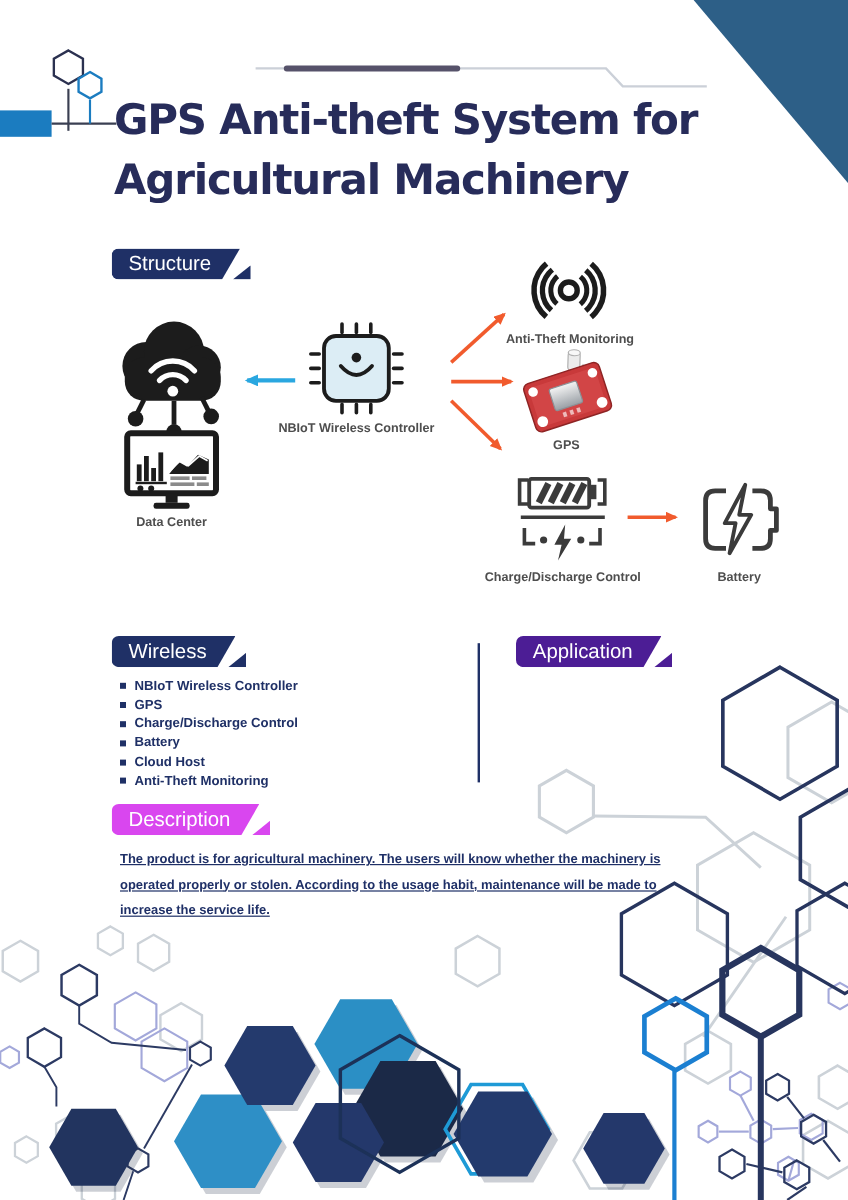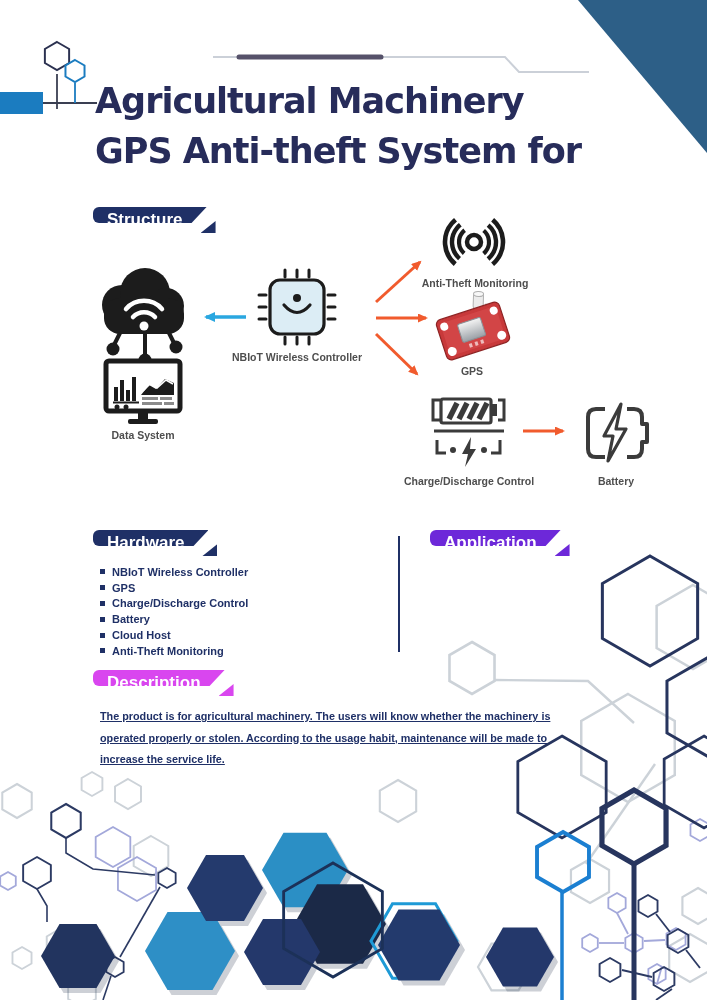--- a/index.html
+++ b/index.html
@@ -3,26 +3,26 @@
 <meta charset="utf-8">
 <style>
   html,body{margin:0;padding:0;background:#888;}
   .page{position:relative;width:707px;height:1000px;background:#ffffff;overflow:hidden;
         font-family:"Liberation Sans",sans-serif;margin:0 auto;}
   .deco{position:absolute;left:0;top:0;z-index:0;}
   .title{position:absolute;left:95px;top:76px;z-index:3;
          font-family:"DejaVu Sans",sans-serif;font-weight:bold;
          font-size:35px;line-height:50px;letter-spacing:-1px;color:#272c5a;}
   .banner{position:absolute;z-index:3;height:26px;}
-  .banner-body{display:inline-block;height:16px;padding:0 24px 0 14px;color:#fff;
-         font-weight:bold;font-size:17px;line-height:26px;border-radius:6px 0 0 6px;
+  .banner-body{display:inline-block;height:26px;padding:0 24px 0 14px;color:#fff;
+         font-weight:normal;font-size:17px;line-height:26px;border-radius:6px 0 0 6px;
          clip-path:polygon(0 0,100% 0,calc(100% - 15px) 100%,0 100%);}
   .banner-tail{position:absolute;right:-9px;bottom:0;width:15px;height:12px;
          clip-path:polygon(0 100%,100% 0,100% 100%);}
-  .navy-bg{background:#1f3066;} .red-bg{background:#6d28d9;} .orange-bg{background:#d946ef;}
+  .navy-bg{background:#1f3066;} .red-bg{background:#4c1d95;} .orange-bg{background:#d946ef;}
   .dlabel{position:absolute;z-index:3;transform:translateX(-50%);white-space:nowrap;
          font-size:10.5px;font-weight:600;color:#4e4e4e;}
   .blist{position:absolute;z-index:3;list-style:none;margin:0;padding:0;font-size:11px;font-weight:bold;}
   .blist li{display:flex;align-items:center;gap:7px;height:15.8px;}
   .blist .sq{width:5px;height:5px;flex:0 0 5px;background:currentColor;}
   .hw{color:#1f3066;} .ap{color:#e8383d;}
   .vdivider{position:absolute;z-index:3;left:398px;top:536px;width:2px;height:116px;background:#1f3066;}
   .desc{position:absolute;z-index:3;left:100px;top:706px;width:456px;
         font-size:10.8px;font-weight:bold;line-height:21.5px;color:#1f3067;text-decoration:underline;}
 </style>
@@ -273,38 +273,38 @@
   <use href="#hxA" transform="translate(340 924) scale(46)" fill="#1b2947"></use>
   <use href="#hxA" transform="translate(282 952) scale(38)" fill="#24386b"></use>
   <use href="#hxA" transform="translate(414 941) scale(43)" fill="none" stroke="#1e9ad6" stroke-width="0.07"></use>
   <use href="#hxA" transform="translate(419 945) scale(41)" fill="#233a6d"></use>
   <use href="#hxA" transform="translate(520 957) scale(34)" fill="#24386b"></use>
   <use href="#hxB" transform="translate(333 920) scale(57)" fill="none" stroke="#1c3158" stroke-width="0.05"></use>
 </g>
 </svg>
 
 <div class="title">
+  <div>GPS Anti-theft System for</div>
   <div>Agricultural Machinery</div>
-  <div>GPS Anti-theft System for</div>
 </div>
 
 <div class="banner" style="left:93px;top:207px">
   <span class="banner-body navy-bg">Structure</span>
   <span class="banner-tail navy-bg"></span>
 </div>
 
-<div class="dlabel" style="left:143px;top:429px">Data System</div>
+<div class="dlabel" style="left:143px;top:429px">Data Center</div>
 <div class="dlabel" style="left:297px;top:351px">NBIoT Wireless Controller</div>
 <div class="dlabel" style="left:475px;top:277px">Anti-Theft Monitoring</div>
 <div class="dlabel" style="left:472px;top:365px">GPS</div>
 <div class="dlabel" style="left:469px;top:475px">Charge/Discharge Control</div>
 <div class="dlabel" style="left:616px;top:475px">Battery</div>
 
 <div class="banner" style="left:93px;top:530px">
-  <span class="banner-body navy-bg">Hardware</span>
+  <span class="banner-body navy-bg">Wireless</span>
   <span class="banner-tail navy-bg"></span>
 </div>
 <ul class="blist hw" style="left:100px;top:564px">
       <li>
         <span class="sq"></span>
         <span>NBIoT Wireless Controller</span>
       </li>
       <li>
         <span class="sq"></span>
         <span>GPS</span>

